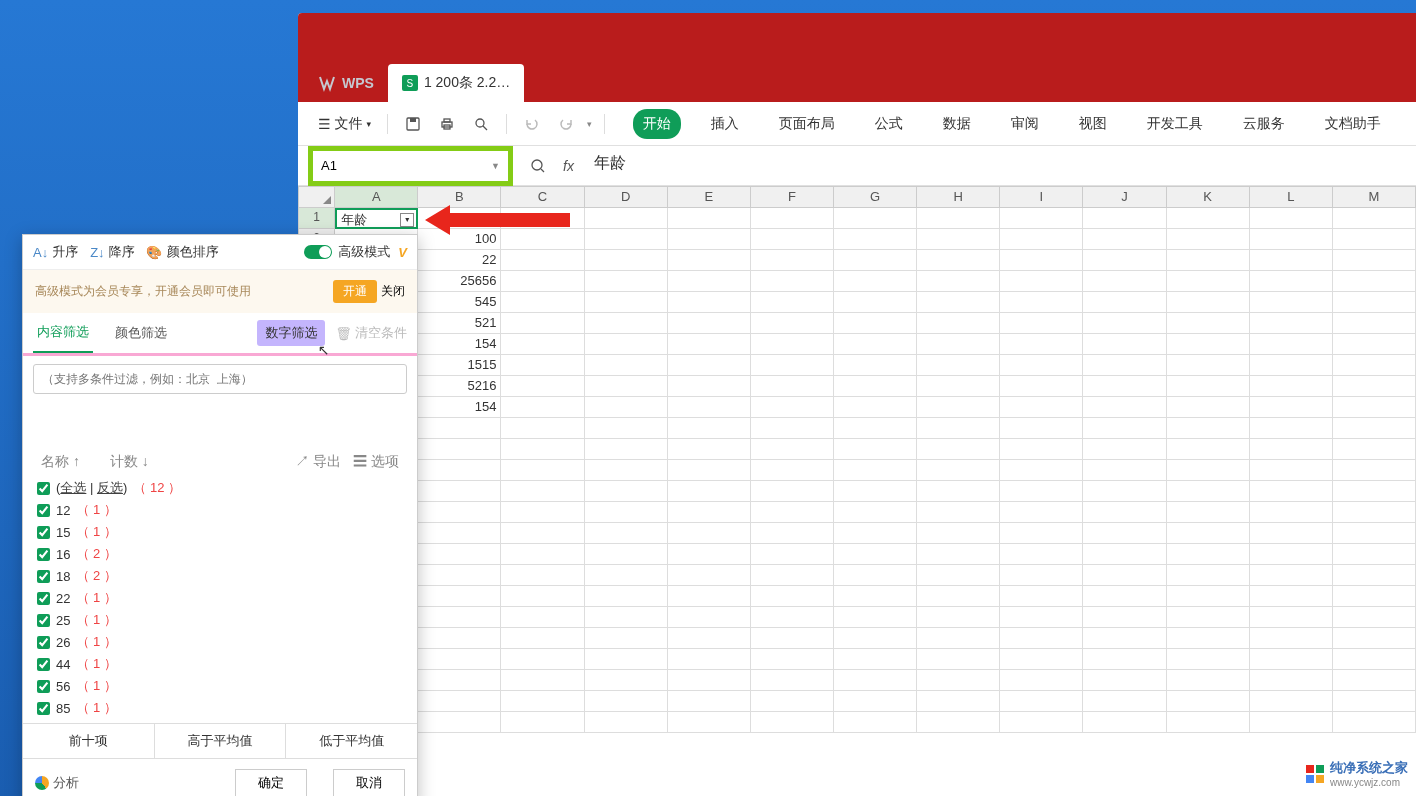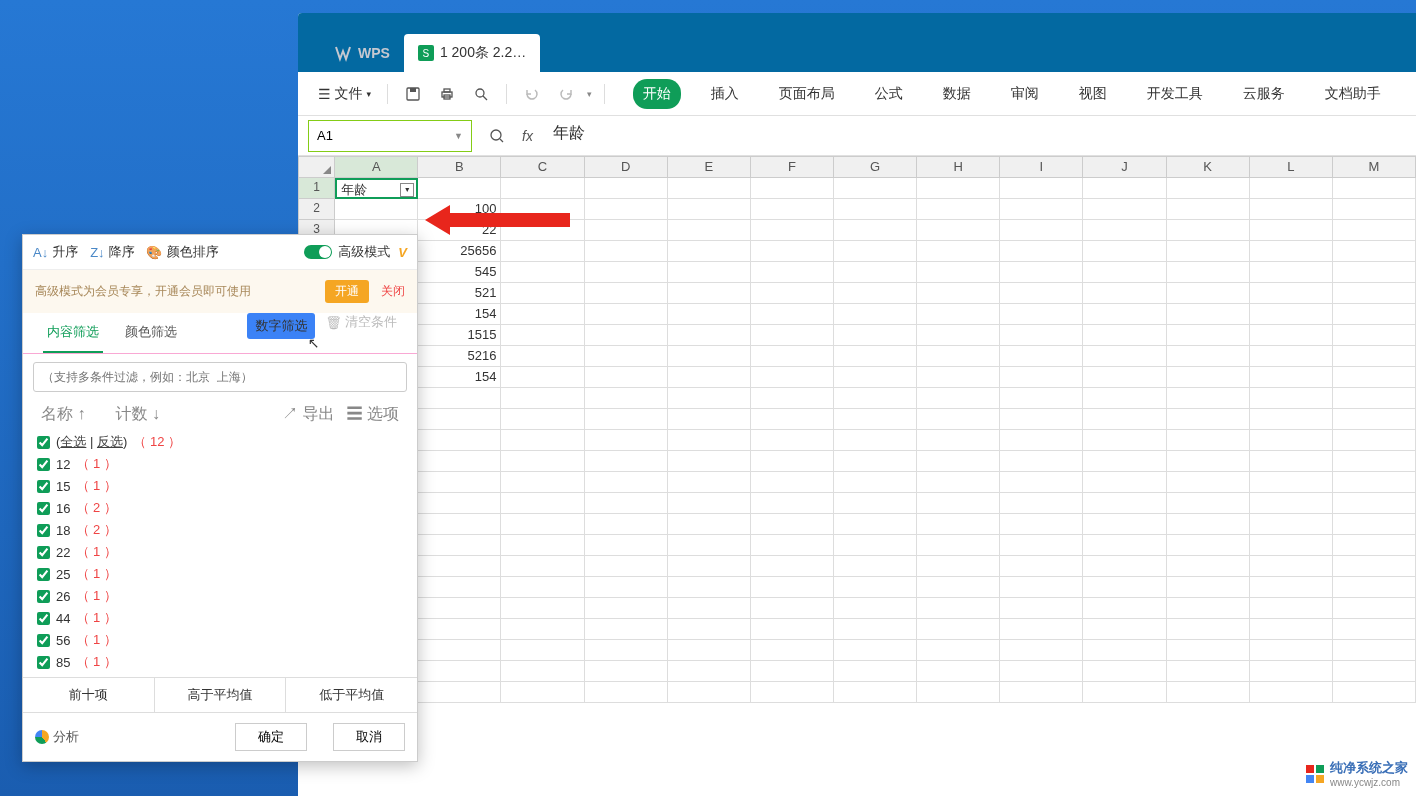--- a/index.html
+++ b/index.html
@@ -1,32 +1,32 @@
 <!DOCTYPE html>
 <html><head>
 <meta charset="utf-8">
 <style>
 * { box-sizing: border-box; margin: 0; padding: 0; font-family: "Microsoft YaHei", sans-serif; }
 body { background: linear-gradient(#2678d4, #1a5db0); width: 1416px; height: 796px; overflow: hidden; position: relative; }
 .app-window { position: absolute; left: 298px; top: 13px; right: 0; bottom: 0; background: #fff; border-radius: 4px 0 0 0; overflow: hidden; }
-.tabs-bar { background: #0369a1; height: 59px; display: flex; align-items: flex-end; padding-left: 22px; }
+.tabs-bar { background: #b91c1c; height: 89px; display: flex; align-items: flex-end; padding-left: 6px; }
 .tab { height: 38px; display: flex; align-items: center; padding: 0 14px; color: #c5c8d0; font-size: 14px; cursor: pointer; }
 .tab.wps { font-weight: bold; }
 .tab.active { background: #fff; color: #333; border-radius: 4px 4px 0 0; }
 .tab .sq { width: 16px; height: 16px; background: #0f9d58; color: #fff; font-size: 10px; display: inline-flex; align-items: center; justify-content: center; margin-right: 6px; border-radius: 2px; }
 .tab.wps svg { margin-right: 6px; }
 .ribbon-top { height: 44px; background: #fff; border-bottom: 1px solid #e0e0e0; display: flex; align-items: center; padding: 0 16px; gap: 8px; }
 .file-menu { display: flex; align-items: center; gap: 4px; font-size: 14px; color: #333; cursor: pointer; padding: 4px 4px; }
 .icon-btn { width: 26px; height: 26px; display: flex; align-items: center; justify-content: center; cursor: pointer; color: #555; }
 .sep { width: 1px; height: 20px; background: #ddd; margin: 0 4px; }
 .ribbon-tabs { display: flex; gap: 20px; margin-left: 16px; }
 .rtab { font-size: 14px; color: #333; padding: 6px 10px; cursor: pointer; border-radius: 14px; }
 .rtab.active { background: #0f9d58; color: #fff; }
 .name-box-row { height: 40px; display: flex; align-items: center; padding: 0 10px; gap: 12px; border-bottom: 1px solid #e0e0e0; }
-.name-box { width: 164px; height: 28px; border: 1px solid #84cc16; display: flex; align-items: center; justify-content: space-between; padding: 15px 8px; font-size: 13px; background: #fff; }
+.name-box { width: 205px; height: 28px; border: 5px solid #84cc16; display: flex; align-items: center; justify-content: space-between; padding: 15px 8px; font-size: 13px; background: #fff; }
 .name-box .dd { font-size: 9px; color: #888; }
 .fx { font-style: italic; color: #555; font-size: 14px; }
 .formula-input { flex: 1; height: 26px; border: none; font-size: 16px; color: #333; padding-left: 8px; }
 .grid { position: relative; user-select: none; }
 .col-headers { display: flex; height: 22px; }
 .corner { width: 38px; border: 1px solid #ccc; background: #f0f0f0; position: relative; }
 .corner::after { content: ''; position: absolute; right: 3px; bottom: 3px; border-left: 8px solid transparent; border-bottom: 8px solid #888; }
 .colh { width: 85px; border: 1px solid #ccc; background: #f0f0f0; text-align: center; font-size: 13px; line-height: 20px; color: #555; border-left: none; }
 .colh.sel { background: #d8e8d8; }
 .rows { }
@@ -42,30 +42,30 @@
 
 .filter-panel { position: absolute; left: 22px; top: 234px; width: 396px; background: #fff; border: 1px solid #ccc; box-shadow: 0 4px 16px rgba(0,0,0,0.25); z-index: 10; font-size: 13px; color: #333; }
 .fp-sort { display: flex; align-items: center; padding: 8px 10px; gap: 12px; border-bottom: 1px solid #eee; }
 .fp-sort .sort-btn { display: flex; align-items: center; gap: 4px; cursor: pointer; color: #333; }
 .fp-sort .adv-toggle { margin-left: auto; display: flex; align-items: center; gap: 6px; text-align: center; }
 .toggle { width: 28px; height: 14px; background: #0f9d58; border-radius: 7px; position: relative; }
 .toggle::after { content: ''; position: absolute; left: 15px; top: 1px; width: 12px; height: 12px; background: #fff; border-radius: 50%; }
 .vip { color: #f5a623; font-weight: bold; font-style: italic; margin-left: 2px; }
 .fp-promo { display: flex; align-items: center; padding: 10px 12px; background: #fdf8ef; color: #a8885a; font-size: 12px; }
 .fp-promo .open-btn { margin-left: auto; background: #f5a623; color: #fff; padding: 3px 10px; border-radius: 3px; cursor: pointer; }
-.fp-promo .close-btn { margin-left: 12px; color: #ef4444; cursor: pointer; }
-.fp-tabs { display: flex; align-items: flex-start; padding: 0 20px; border-bottom: 1px solid #f9a8d4; }
+.fp-promo .close-btn { margin-left: 4px; color: #000000; cursor: pointer; }
+.fp-tabs { display: flex; align-items: center; padding: 0 10px; border-bottom: 3px solid #f9a8d4; }
 .fp-tab { padding: 10px 4px; margin-right: 18px; cursor: pointer; color: #555; font-size: 13px; }
 .fp-tab.active { color: #0f9d58; border-bottom: 2px solid #0f9d58; }
-.fp-tabs .num-filter { margin-left: auto; background: #3b82f6; padding: 4px 8px; border-radius: 3px; cursor: pointer; position: relative; }
+.fp-tabs .num-filter { margin-left: auto; background: #c4b5fd; padding: 4px 8px; border-radius: 3px; cursor: pointer; position: relative; }
 .fp-tabs .cursor-icon { position: absolute; right: -4px; bottom: -12px; font-size: 14px; }
 .fp-tabs .clear { margin-left: 10px; color: #bbb; display: flex; align-items: center; gap: 3px; cursor: pointer; }
 .fp-search { padding: 8px 10px; }
 .fp-search input { width: 100%; height: 30px; border: 1px solid #ccc; border-radius: 3px; padding: 0 8px; font-size: 12px; color: #aaa; }
-.fp-list-header { display: flex; align-items: flex-end; padding: 4px 18px; color: #888; font-size: 16px; }
+.fp-list-header { display: flex; align-items: flex-end; padding: 4px 18px; color: #888; font-size: 14px; margin-top: 47px; }
 .fp-list-header .export { margin-left: auto; cursor: pointer; }
 .fp-list-header .options { margin-left: 12px; cursor: pointer; }
 .fp-list { padding: 2px 10px 4px; }
 .fp-item { display: flex; align-items: center; padding: 2px 4px; gap: 6px; }
 .fp-item input[type=checkbox] { accent-color: #0f9d58; width: 13px; height: 13px; }
 .fp-item .val { color: #333; }
 .fp-item .cnt { color: #ef4444; }
 .fp-item .link { color: #404040; text-decoration: underline; cursor: pointer; }
 .fp-bottom-btns { display: flex; border-top: 1px solid #ddd; border-bottom: 1px solid #ddd; }
 .fp-bottom-btns .bbtn { flex: 1; text-align: center; padding: 8px 0; cursor: pointer; border-right: 1px solid #ddd; font-size: 13px; }

